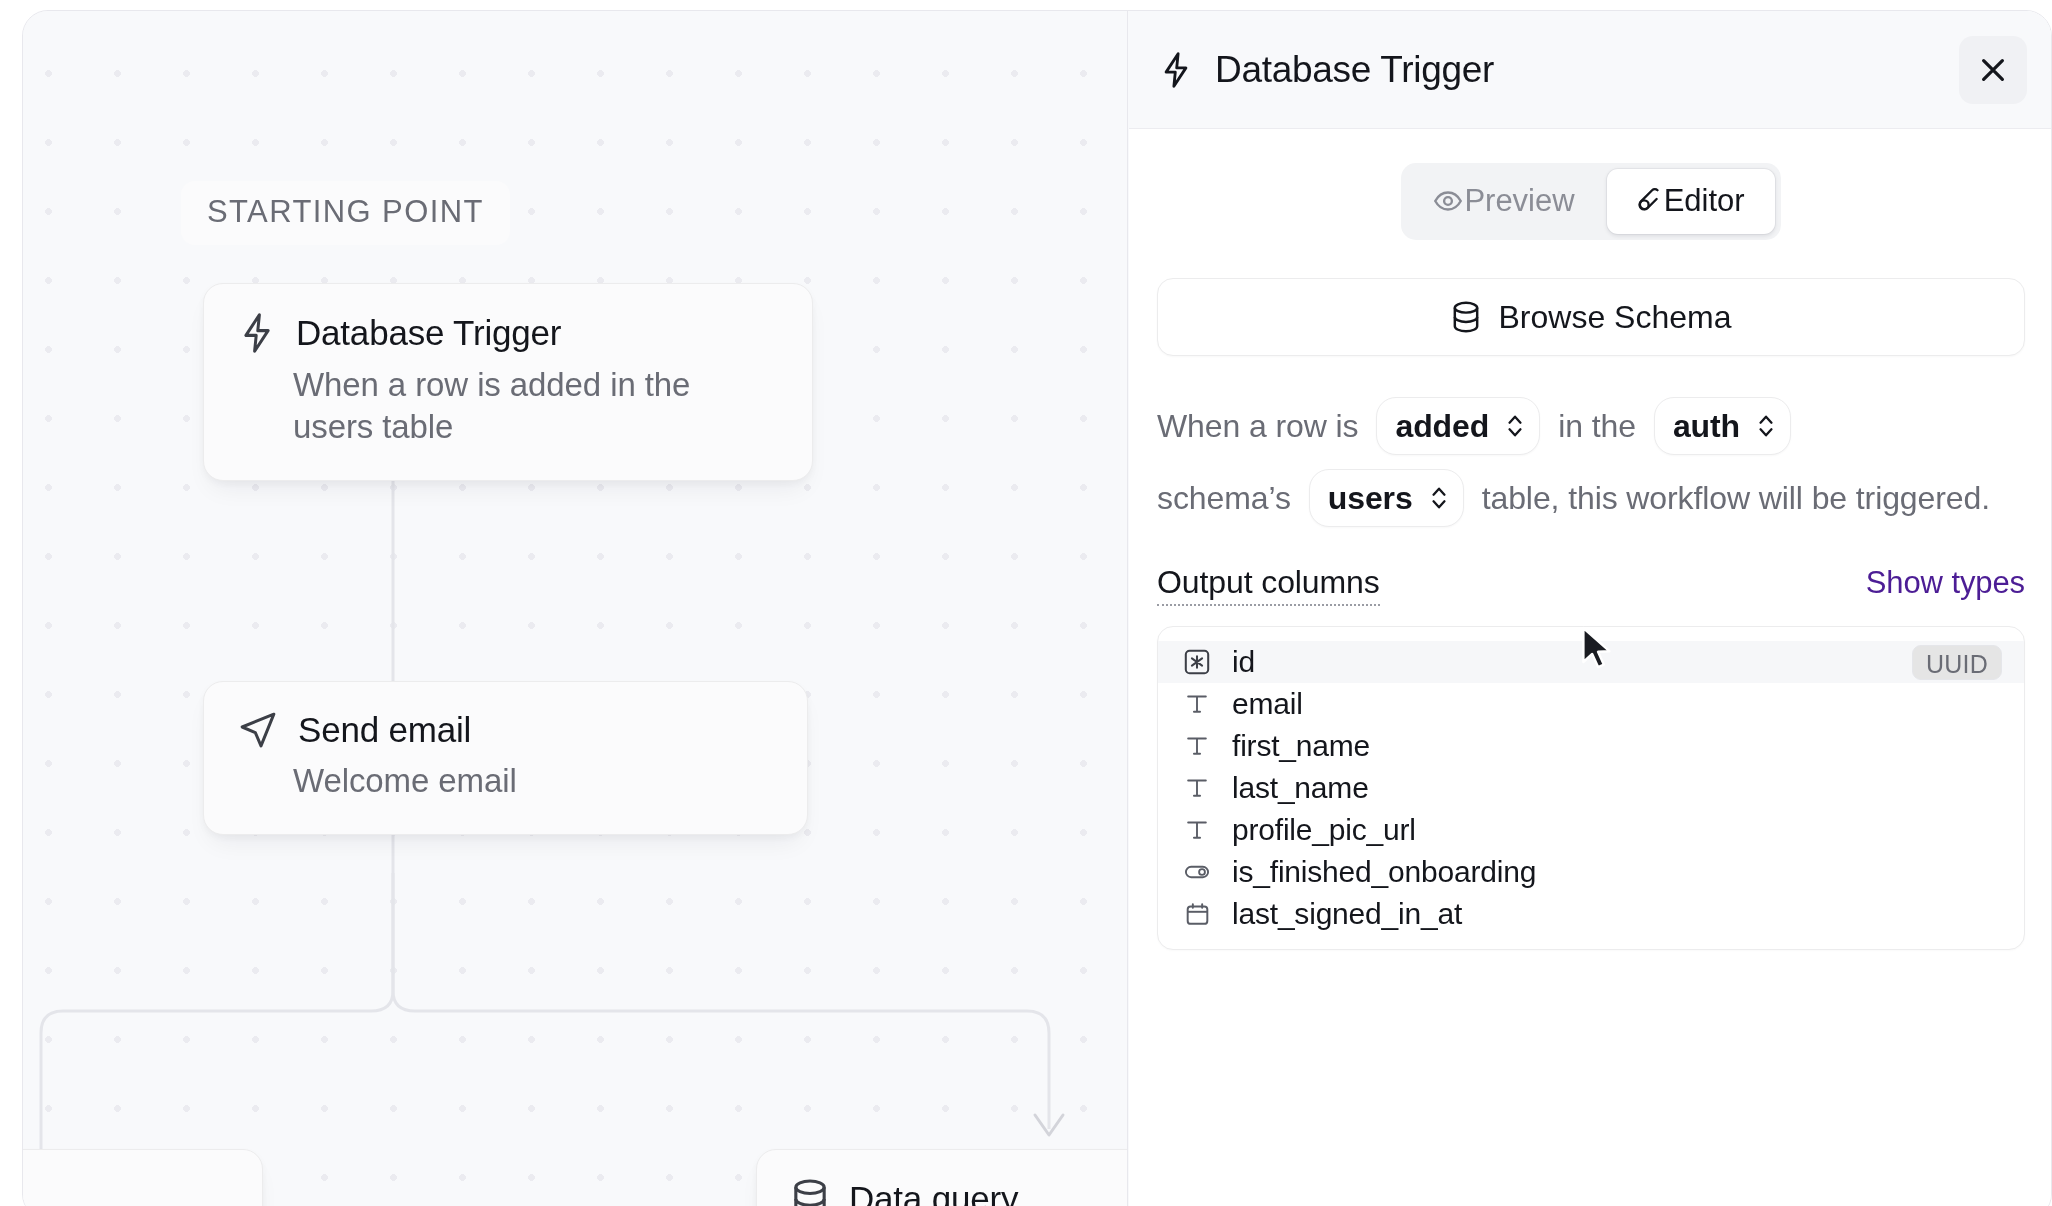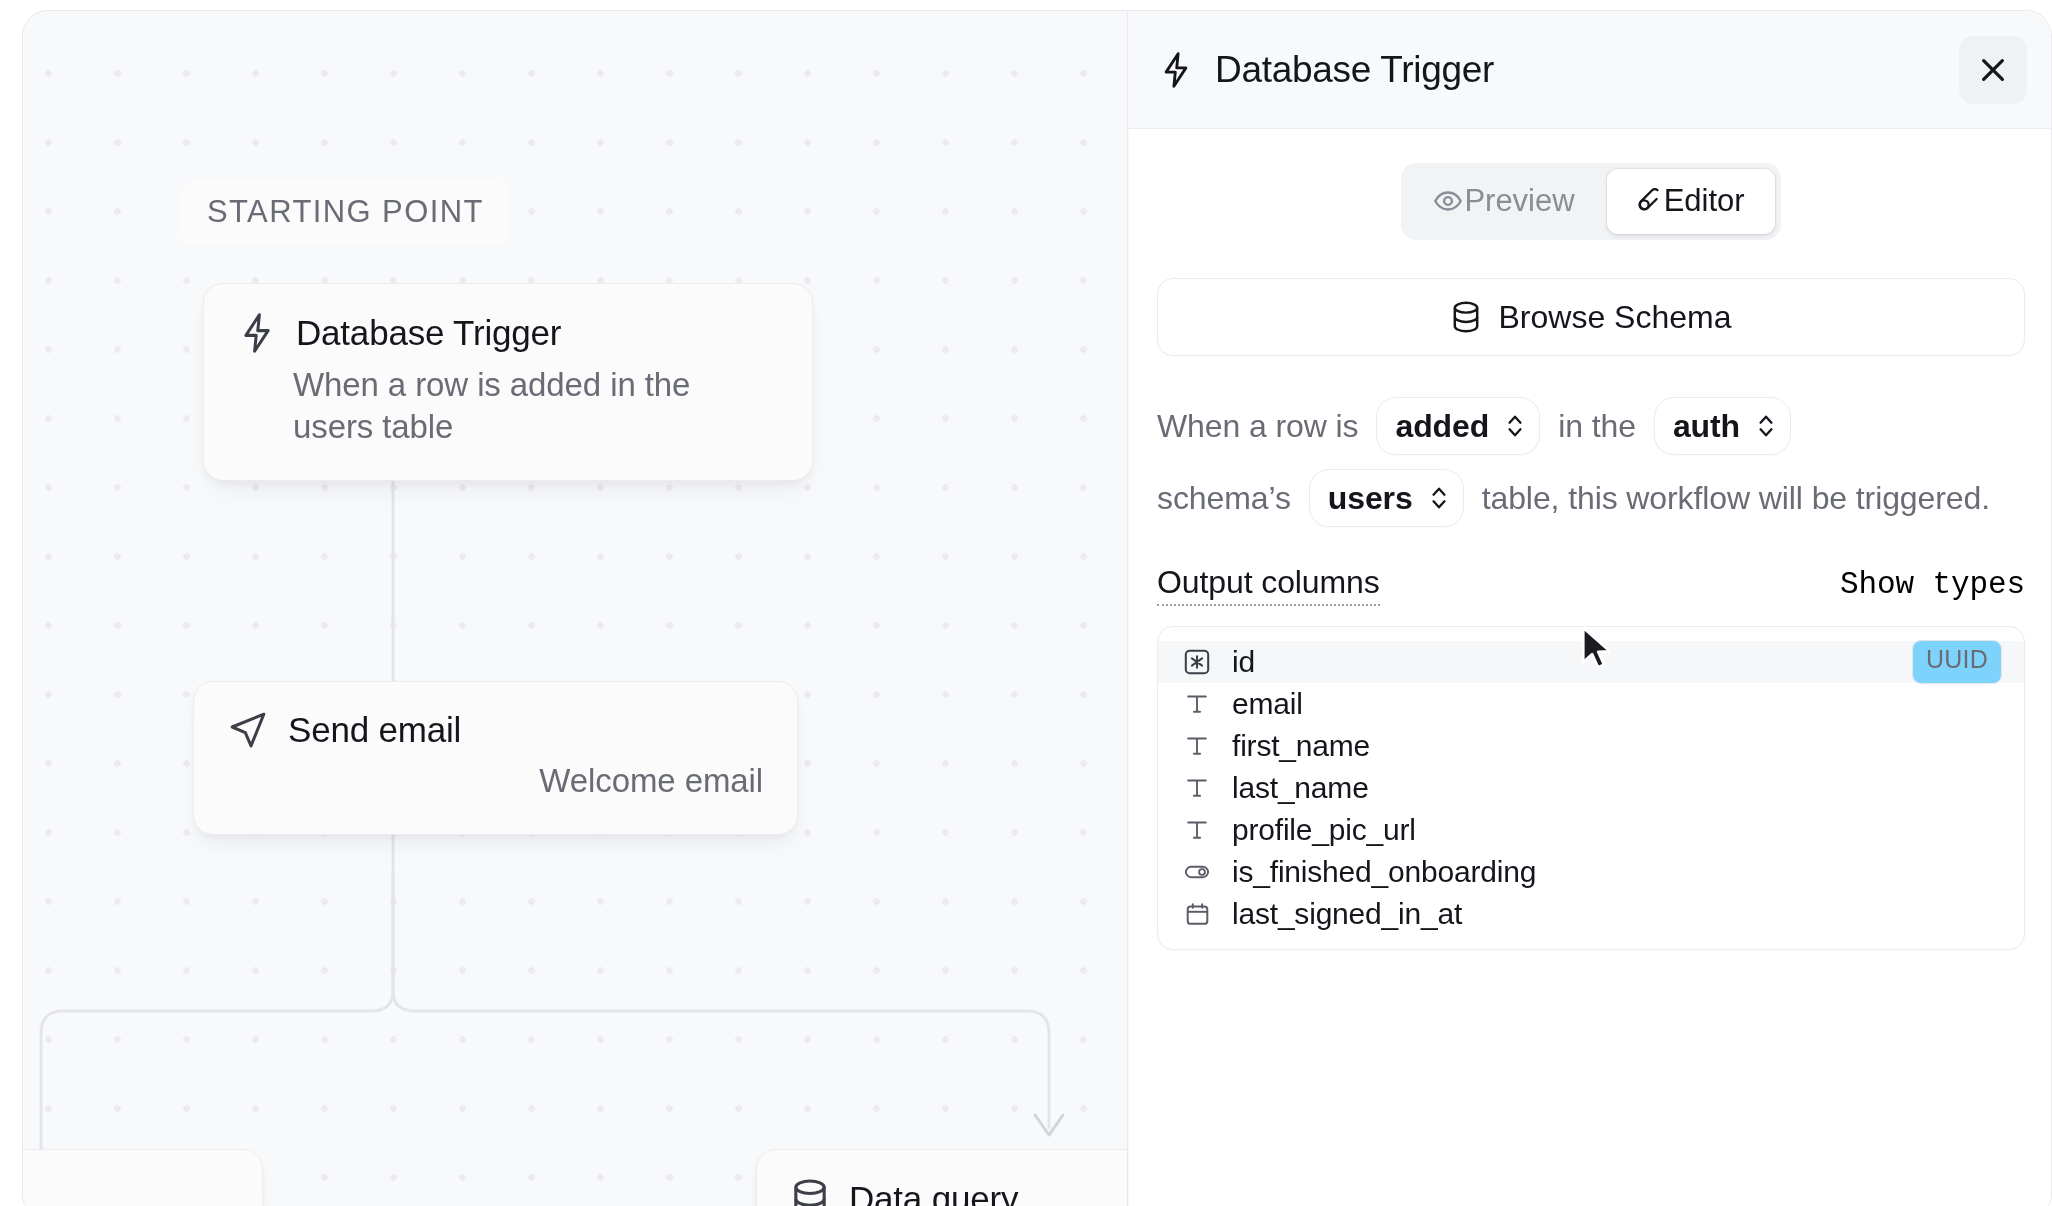--- a/index.html
+++ b/index.html
@@ -106,21 +106,21 @@
     margin-top: 10px;
     margin-left: 55px;
     font-size: 33px;
     line-height: 1.28;
     color: #6a6c75;
     font-weight: 400;
     letter-spacing: -0.1px;
   }
 
   #node-trigger { left: 180px; top: 272px; width: 610px; }
-  #node-email   { left: 170px; top: 670px; width: 605px; text-align: right; }
+  #node-email   { left: 180px; top: 670px; width: 605px; }
   #node-query   { left: 733px; top: 1138px; width: 560px; }
   #node-partial { left: -60px; top: 1138px; width: 300px; height: 120px; }
 
   #node-query .node-inner { padding: 28px 34px; }
   #node-partial .node-inner { padding: 0; }
 
   
   .panel {
     position: absolute;
     left: 1106px;
@@ -280,24 +280,23 @@
     font-size: 32px;
     color: #14161c;
     border-bottom: 2px dotted #9a9ca4;
     padding-bottom: 3px;
     cursor: help;
     letter-spacing: -0.1px;
   }
 
   .show-types {
     font-size: 31px;
-    color: #000000;
+    color: #4c1d95;
     cursor: pointer;
     letter-spacing: -0.1px;
-    font-family: Liberation Mono, monospace;
   }
 
   .out-box {
     margin-top: 20px;
     border: 1.5px solid #ececed;
     border-radius: 16px;
     background: #ffffff;
     padding: 14px 0;
     box-shadow: 0 1px 2px rgba(20,22,40,0.025);
   }
@@ -329,22 +328,22 @@
     white-space: nowrap;
   }
 
   .col-spacer { flex: 1; }
 
   .type-badge {
     font-size: 25px;
     color: #6a6c75;
     border: 1.5px solid #e5e6ea;
     border-radius: 9px;
-    padding: 4px 13px 9px 13px;
-    background: #7dd3fc;
+    padding: 4px 13px 0 13px;
+    background: #e5e5e5;
     letter-spacing: 0.2px;
     white-space: nowrap;
   }
 
   
   .cursor {
     position: absolute;
     left: 1581px;
     top: 626px;
     pointer-events: none;

